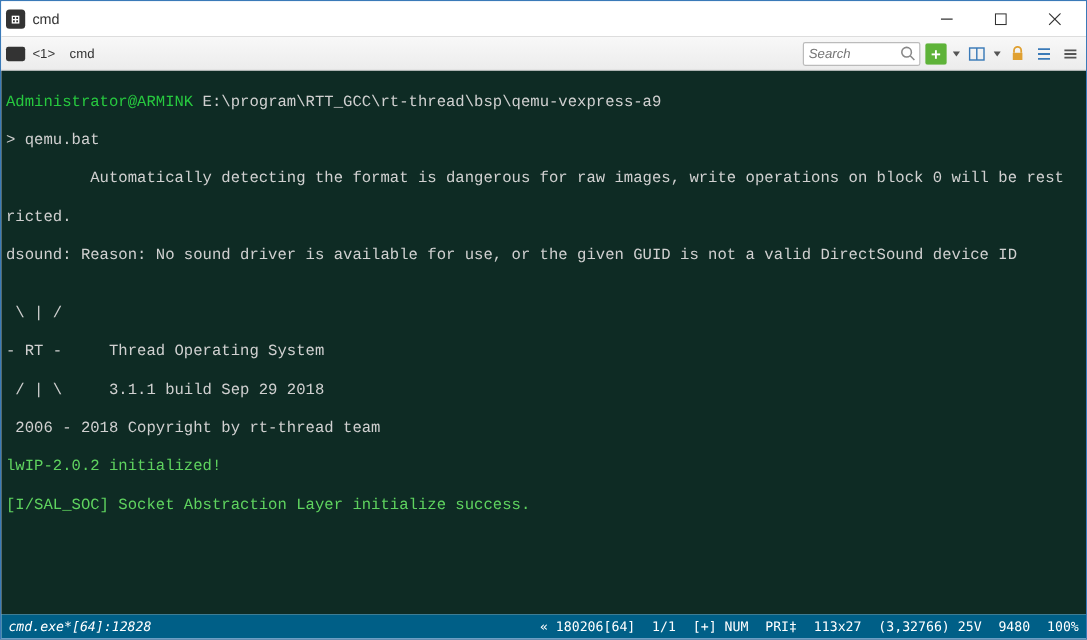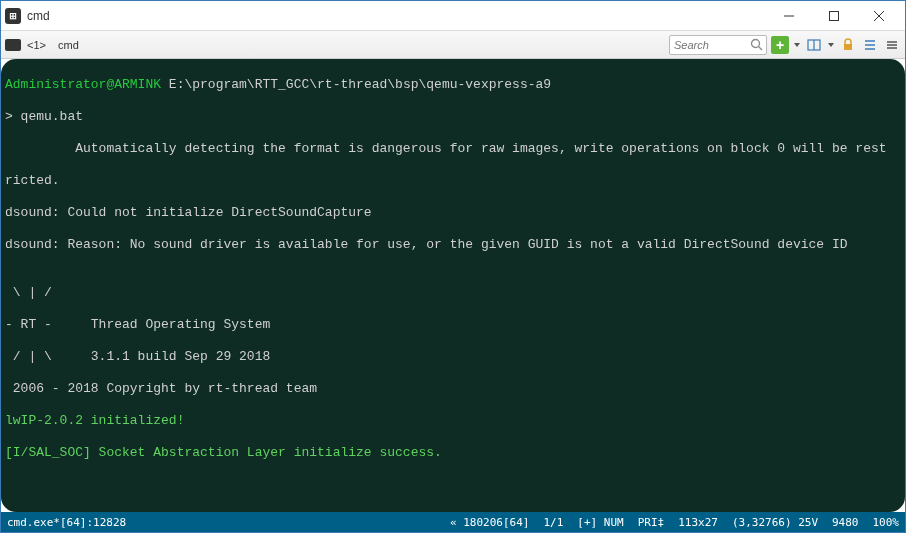--- a/index.html
+++ b/index.html
@@ -14,27 +14,27 @@
 .tab-label { font-size: 11px; color: #333; margin-right: 8px; }
 .spacer { flex: 1; }
 .search { width: 98px; height: 20px; border: 1px solid #bbb; border-radius: 2px; padding: 0 20px 0 4px; font-size: 11px; font-style: italic; color: #888; background: #fff; position: relative; }
 .search-wrap { position: relative; }
 .mag { position: absolute; right: 3px; top: 3px; width: 14px; height: 14px; }
 .tb-btn { width: 18px; height: 18px; display: flex; align-items: center; justify-content: center; border: 1px solid transparent; }
 .tb-btn.green { background: #5eb339; border-radius: 2px; color: #fff; font-weight: bold; font-size: 14px; line-height: 1; }
 .tb-btn svg { width: 14px; height: 14px; }
 .dd { width: 8px; height: 18px; display: flex; align-items: center; justify-content: center; }
 .dd svg { width: 6px; height: 6px; }
-.terminal { flex: 1; background: #0e2b24; color: #ccc; font-family: Consolas, "Courier New", monospace; font-size: 13px; line-height: 16px; padding: 2px 4px; overflow: hidden; white-space: pre; border-radius: 15px; }
+.terminal { flex: 1; background: #0e2b24; color: #ccc; font-family: Consolas, "Courier New", monospace; font-size: 13px; line-height: 16px; padding: 2px 4px; overflow: hidden; white-space: pre; }
 .line { white-space: pre; }
 .c-green2 { color: #27c93f; }
 .c-green { color: #5fd35f; }
 .c-white { color: #d0d0d0; }
 .statusbar { height: 20px; background: #005f87; color: #fff; font-family: Consolas, monospace; font-size: 11px; display: flex; align-items: center; padding: 0 6px; gap: 14px; }
-.sb-left { flex: 1; }
+.sb-left { flex: 1; font-style: italic; }
 </style>
 </head>
 <body>
 
 <div class="titlebar">
   <div class="title-icon">⊞</div>
   <div class="title-text">cmd</div>
   <div class="win-btn">
       <svg viewBox="0 0 10 10">
         <line x1="0" y1="5" x2="10" y2="5" stroke="currentColor" stroke-width="1"></line>
@@ -102,21 +102,20 @@
         <line x1="2" y1="10" x2="12" y2="10" stroke="#555" stroke-width="1.5"></line>
       </svg>
     </div>
 </div>
 
 <div class="terminal">
 <div class="line"><span class="c-green2">Administrator@ARMINK</span><span class="c-white"> </span><span class="c-white">E:\program\RTT_GCC\rt-thread\bsp\qemu-vexpress-a9</span></div>
 <div class="line c-white">&gt; qemu.bat</div>
 <div class="line c-white">         Automatically detecting the format is dangerous for raw images, write operations on block 0 will be rest</div>
 <div class="line c-white">ricted.</div>
-<div class="line c-white">dsound: Could not initialize DirectSoundCapture</div>
 <div class="line c-white">dsound: Reason: No sound driver is available for use, or the given GUID is not a valid DirectSound device ID</div>
 <div class="line c-white"></div>
 <div class="line c-white"> \ | /</div>
 <div class="line c-white">- RT -     Thread Operating System</div>
 <div class="line c-white"> / | \     3.1.1 build Sep 29 2018</div>
 <div class="line c-white"> 2006 - 2018 Copyright by rt-thread team</div>
 <div class="line c-green">lwIP-2.0.2 initialized!</div>
 <div class="line c-green">[I/SAL_SOC] Socket Abstraction Layer initialize success.</div>
 
 

